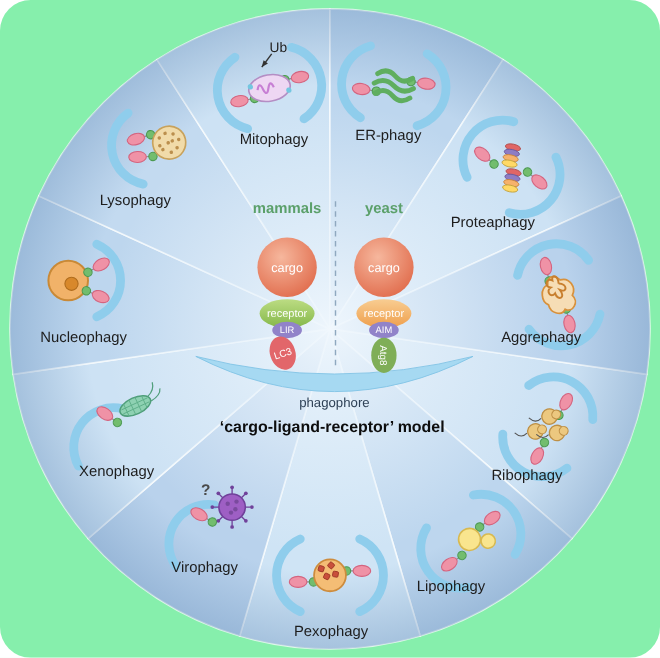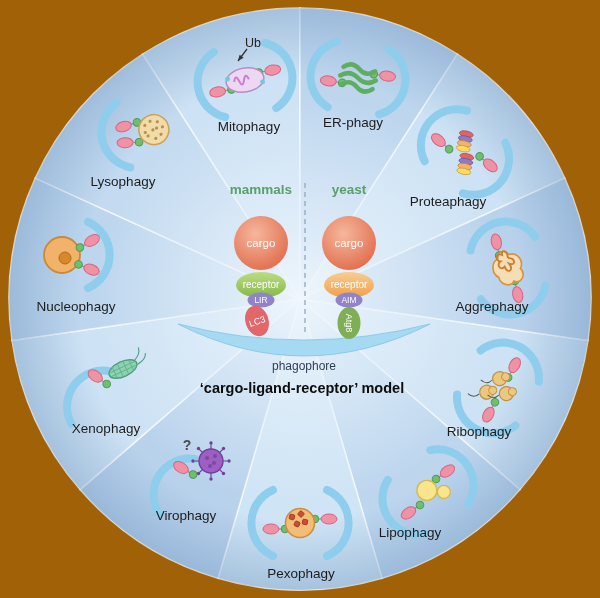--- a/index.html
+++ b/index.html
@@ -1,16 +1,16 @@
 <!DOCTYPE html>
 <html><head>
 <meta charset="utf-8">
 <style>
   html,body{margin:0;padding:0;background:#fff;}
-  .stage{width:600px;height:598px;position:relative;background:#a16207;overflow:hidden;}
+  .stage{width:600px;height:598px;position:relative;background:#86efac;overflow:hidden;border-radius:28px;}
   svg{display:block;}
   text{font-family:"Liberation Sans",sans-serif;}
   .seg-label{font-size:13.5px;fill:#1d1d1d;text-anchor:middle;}
   .species{font-size:13.5px;font-weight:600;fill:#5ba06a;text-anchor:middle;}
   .white-label{fill:#ffffff;text-anchor:middle;}
   .fs11{font-size:11.5px;}
   .fs10{font-size:10px;}
   .fs9{font-size:9px;}
   .fs85{font-size:8.5px;}
   .model-title{font-size:14.5px;font-weight:bold;fill:#0d0d0d;text-anchor:middle;}

